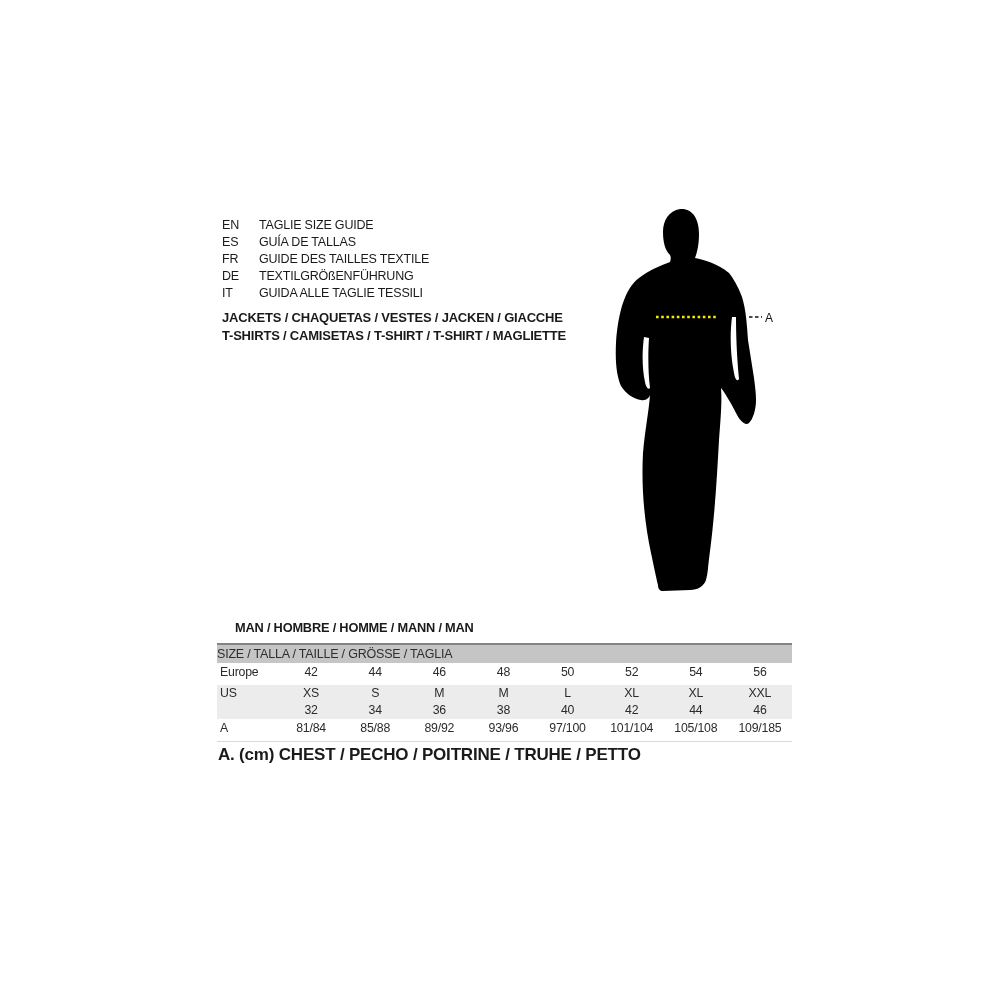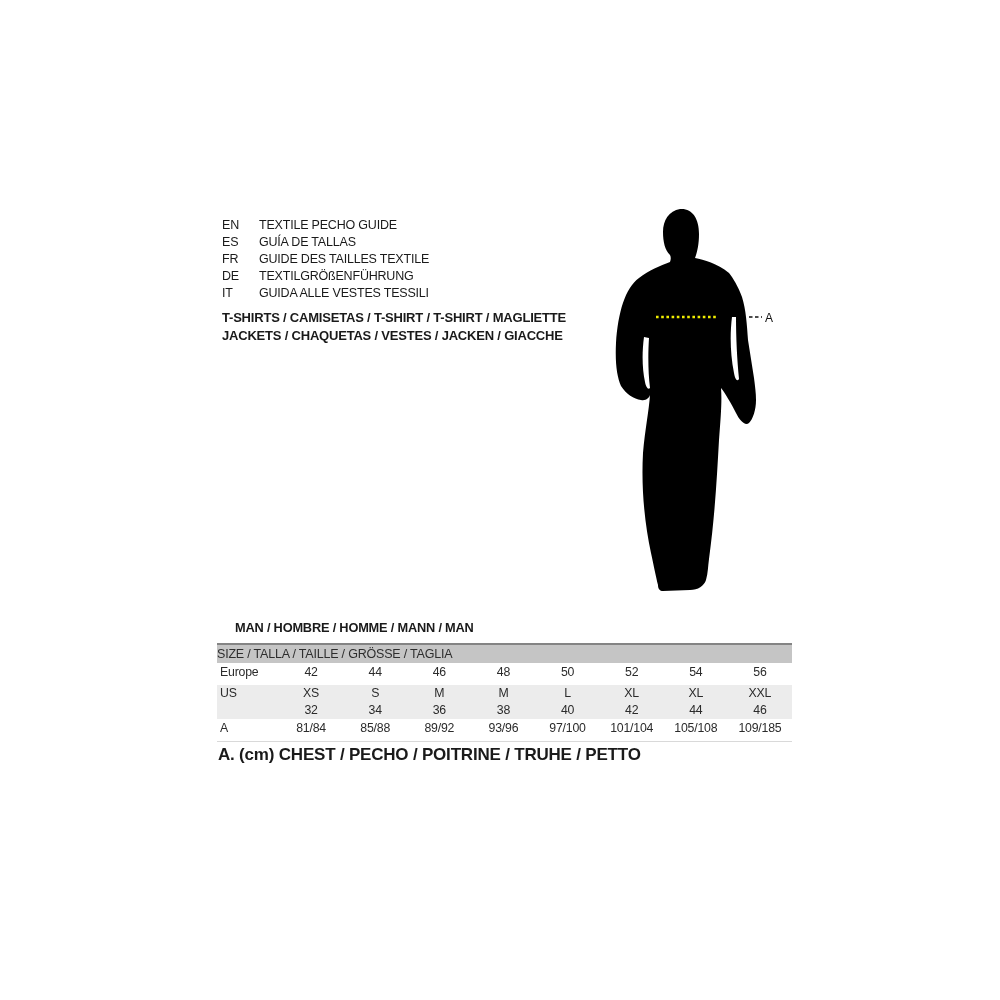--- a/index.html
+++ b/index.html
@@ -30,43 +30,43 @@
   .trow.band{background:#ececec;}
   
   .footnote{position:absolute;left:218px;top:745px;font-size:17px;font-weight:700;}
 </style>
 </head>
 <body>
 
 <div class="lang-block">
   <div class="lang-row">
     <span class="lang-code">EN</span>
-    <span class="lang-label">TEXTILE PECHO GUIDE</span>
+    <span class="lang-label">TAGLIE SIZE GUIDE</span>
   </div>
   <div class="lang-row">
     <span class="lang-code">ES</span>
     <span class="lang-label">GUÍA DE TALLAS</span>
   </div>
   <div class="lang-row">
     <span class="lang-code">FR</span>
     <span class="lang-label">GUIDE DES TAILLES TEXTILE</span>
   </div>
   <div class="lang-row">
     <span class="lang-code">DE</span>
     <span class="lang-label">TEXTILGRÖßENFÜHRUNG</span>
   </div>
   <div class="lang-row">
     <span class="lang-code">IT</span>
-    <span class="lang-label">GUIDA ALLE VESTES TESSILI</span>
+    <span class="lang-label">GUIDA ALLE TAGLIE TESSILI</span>
   </div>
 </div>
 
 <div class="categories">
+  <div>JACKETS / CHAQUETAS / VESTES / JACKEN / GIACCHE</div>
   <div>T-SHIRTS / CAMISETAS / T-SHIRT / T-SHIRT / MAGLIETTE</div>
-  <div>JACKETS / CHAQUETAS / VESTES / JACKEN / GIACCHE</div>
 </div>
 
 <div class="figure-wrap">
   <svg width="175" height="400" viewBox="0 0 175 400" xmlns="http://www.w3.org/2000/svg">
     <path fill-rule="evenodd" d="
       M75,4
       C64,6 58,15 58,27
       C58,37 60,45 65,50
       C66,52 66,54 65,57
       C55,61 44,65 34,73

